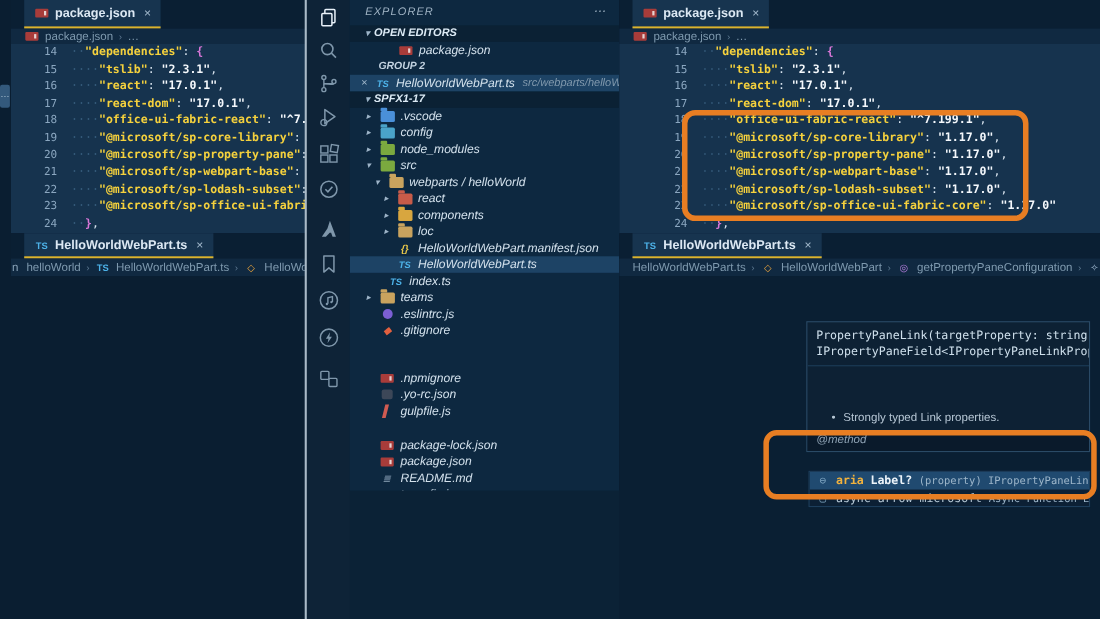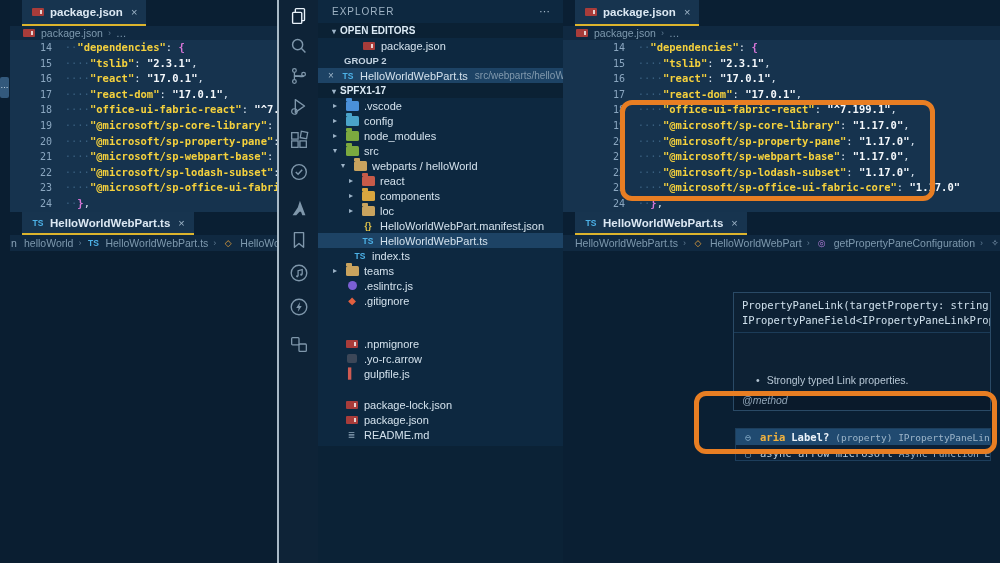--- a/index.html
+++ b/index.html
@@ -49,21 +49,21 @@
   .crumb-class{color:#e8a33d;font-size:9px;}
   .crumb-method{color:#b57edc;font-size:9px;}
   .crumb-key{color:#8fa9c0;font-size:9px;}
   
   .seam{position:absolute;left:277px;top:0;width:2px;height:563px;background:#a9bac7;}
   .activitybar{position:absolute;left:279px;top:0;width:39px;height:563px;background:#0e2337;}
   .act-icon{position:absolute;left:9px;width:22px;height:22px;color:#7f97ab;}
   .act-icon.active{color:#e9f2fa;}
   .act-icon svg{width:22px;height:22px;display:block;}
   
-  .sidebar{position:absolute;left:318px;top:0;width:245px;height:446px;background:#0d2840;border-right:1px solid #071828;overflow:hidden;}
+  .sidebar{position:absolute;left:318px;top:0;width:245px;height:446px;background:#0d2840;border-right:1px solid #071828;overflow:hidden;font-style:italic;}
   .sb-title{height:23px;line-height:23px;padding-left:14px;color:#9fb3c4;font-size:10px;letter-spacing:1px;}
   .sb-title .dots{position:absolute;right:12px;top:0;color:#9fb3c4;font-size:11px;}
   .sb-section{height:15px;line-height:15px;background:#0b2134;color:#dceaf5;font-size:10px;font-weight:bold;padding-left:14px;}
   .sb-section .chev{color:#9db4c8;margin-right:4px;font-size:8px;}
   .sb-group{height:15px;line-height:15px;padding-left:26px;color:#c2d2e0;font-size:9.5px;font-weight:bold;}
   .sb-row{position:relative;height:15px;display:flex;align-items:center;gap:5px;color:#d3e1ec;font-size:11px;white-space:nowrap;}
   .sb-row.sel{background:#1d4365;}
   .sb-row .desc{color:#8199ad;font-size:10px;margin-left:2px;}
   .sb-row .closex{color:#9fb6c9;font-size:10px;width:10px;text-align:center;flex:none;}
   .sb-row .chev{color:#9db4c8;font-size:8px;width:10px;flex:none;text-align:center;}
@@ -364,21 +364,21 @@
           <span class="fic">
             <span class="npm-badge"></span>
           </span>
           <span>.npmignore</span>
         </div>
         <div class="sb-row" style="padding-left: 12px;">
           <span class="chev"> </span>
           <span class="fic">
             <span class="yo-badge"></span>
           </span>
-          <span>.yo-rc.arrow</span>
+          <span>.yo-rc.json</span>
         </div>
         <div class="sb-row" style="padding-left: 12px;">
           <span class="chev"> </span>
           <span class="fic">
             <span class="gulp-badge">▍</span>
           </span>
           <span>gulpfile.js</span>
         </div>
         <div class="sb-row" style="padding-left: 12px; margin-top: 16px;">
           <span class="chev"> </span>

